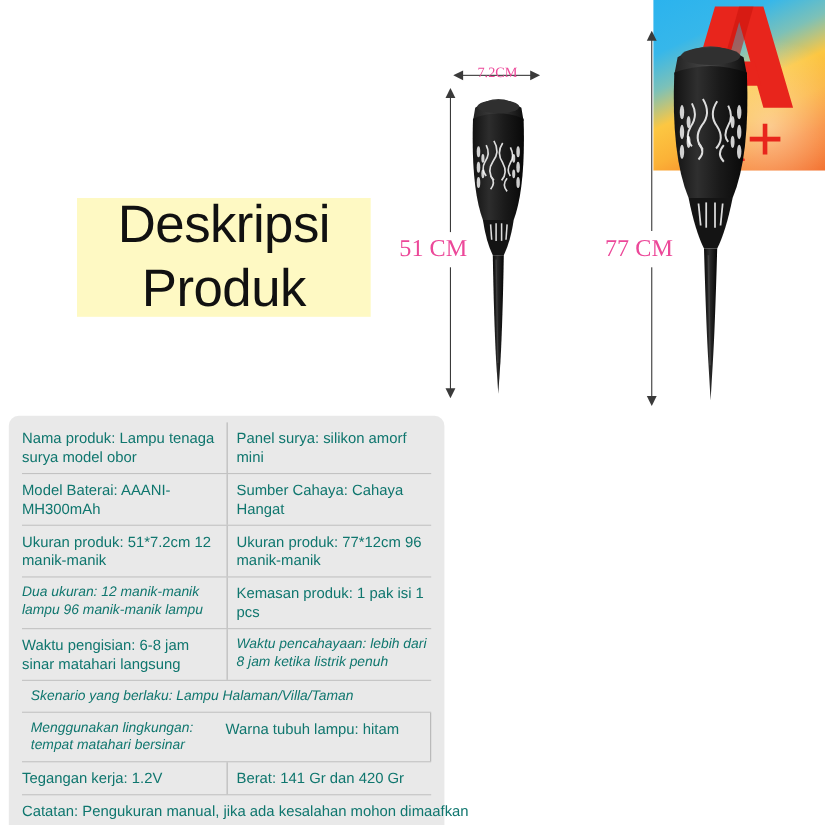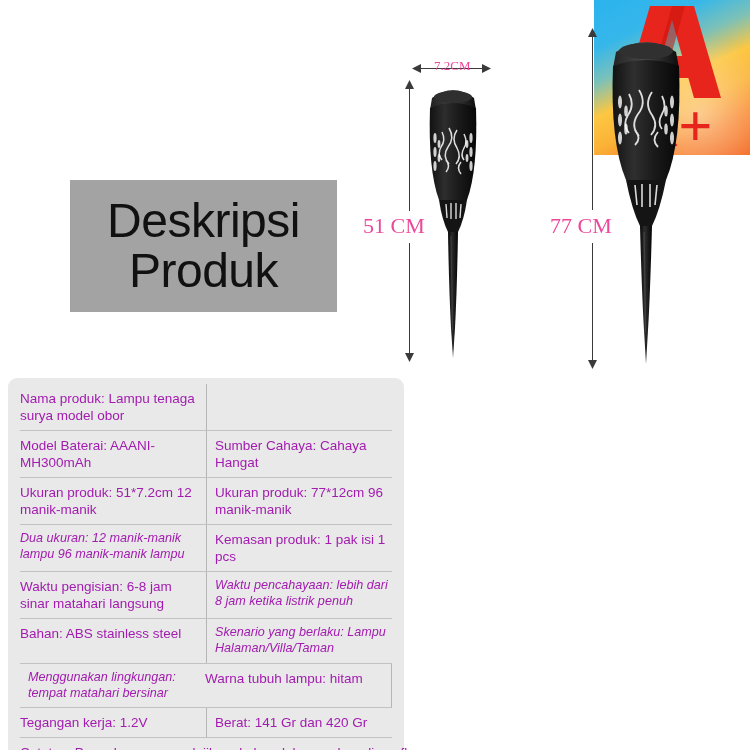--- a/index.html
+++ b/index.html
@@ -15,26 +15,26 @@
     overflow: hidden;
     font-family: "Liberation Sans", sans-serif;
   }
 
   
   #heading-banner {
     position: absolute;
     left: 70px;
     top: 180px;
     width: 267px;
-    height: 132px;
-    background: #a3a3a3;
+    height: 108px;
+    background: #fef9c3;
     display: flex;
     flex-direction: column;
     align-items: center;
-    justify-content: center;
+    justify-content: space-between;
     line-height: 1.04;
   }
   .heading-line {
     font-family: "Liberation Sans", sans-serif;
     font-size: 48px;
     font-weight: 400;
     color: #111111;
     letter-spacing: -0.5px;
     white-space: nowrap;
   }
@@ -122,21 +122,21 @@
   .spec-row {
     display: flex;
     align-items: stretch;
     border-top: 1px solid #c2c2c2;
     margin: 0 12px;
   }
   .spec-row:first-child { border-top: none; }
   .spec-cell {
     font-family: "Liberation Sans", sans-serif;
     font-size: 13.5px;
-    color: #a21caf;
+    color: #0f766e;
     line-height: 1.26;
     padding: 6px 2px 6px 0;
     box-sizing: border-box;
   }
   .spec-cell.left {
     width: 187px;
     flex: 0 0 187px;
     border-right: 1px solid #b5b5b5;
     padding-right: 8px;
   }
@@ -322,20 +322,21 @@
 
       <path d="M40 196 Q42 268 44 300 L46 334 L48 300 Q50 268 52 196 Z" fill="url(#stakeG2)"></path>
       <path d="M44 202 Q45 268 45.6 302" stroke="#4d4d4d" stroke-width="1.4" fill="none" opacity="0.65"></path>
     </svg>
   </div>
 
   <div id="spec-panel">
 
     <div class="spec-row">
       <div class="spec-cell left">Nama produk: Lampu tenaga surya model obor</div>
+      <div class="spec-cell right">Panel surya: silikon amorf mini</div>
     </div>
 
     <div class="spec-row">
       <div class="spec-cell left">Model Baterai: AAANI-MH300mAh</div>
       <div class="spec-cell right">Sumber Cahaya: Cahaya Hangat</div>
     </div>
 
     <div class="spec-row">
       <div class="spec-cell left">Ukuran produk: 51*7.2cm 12 manik-manik</div>
       <div class="spec-cell right">Ukuran produk: 77*12cm 96 manik-manik</div>
@@ -345,21 +346,20 @@
       <div class="spec-cell left small">Dua ukuran: 12 manik-manik lampu 96 manik-manik lampu</div>
       <div class="spec-cell right">Kemasan produk: 1 pak isi 1 pcs</div>
     </div>
 
     <div class="spec-row">
       <div class="spec-cell left">Waktu pengisian: 6-8 jam sinar matahari langsung</div>
       <div class="spec-cell right small">Waktu pencahayaan: lebih dari 8 jam ketika listrik penuh</div>
     </div>
 
     <div class="spec-row">
-      <div class="spec-cell left">Bahan: ABS stainless steel</div>
       <div class="spec-cell right small">Skenario yang berlaku: Lampu Halaman/Villa/Taman</div>
     </div>
 
     <div class="spec-row">
       <div class="spec-cell right small">Menggunakan lingkungan: tempat matahari bersinar</div>
       <div class="spec-cell left">Warna tubuh lampu: hitam</div>
     </div>
 
     <div class="spec-row">
       <div class="spec-cell left">Tegangan kerja: 1.2V</div>

